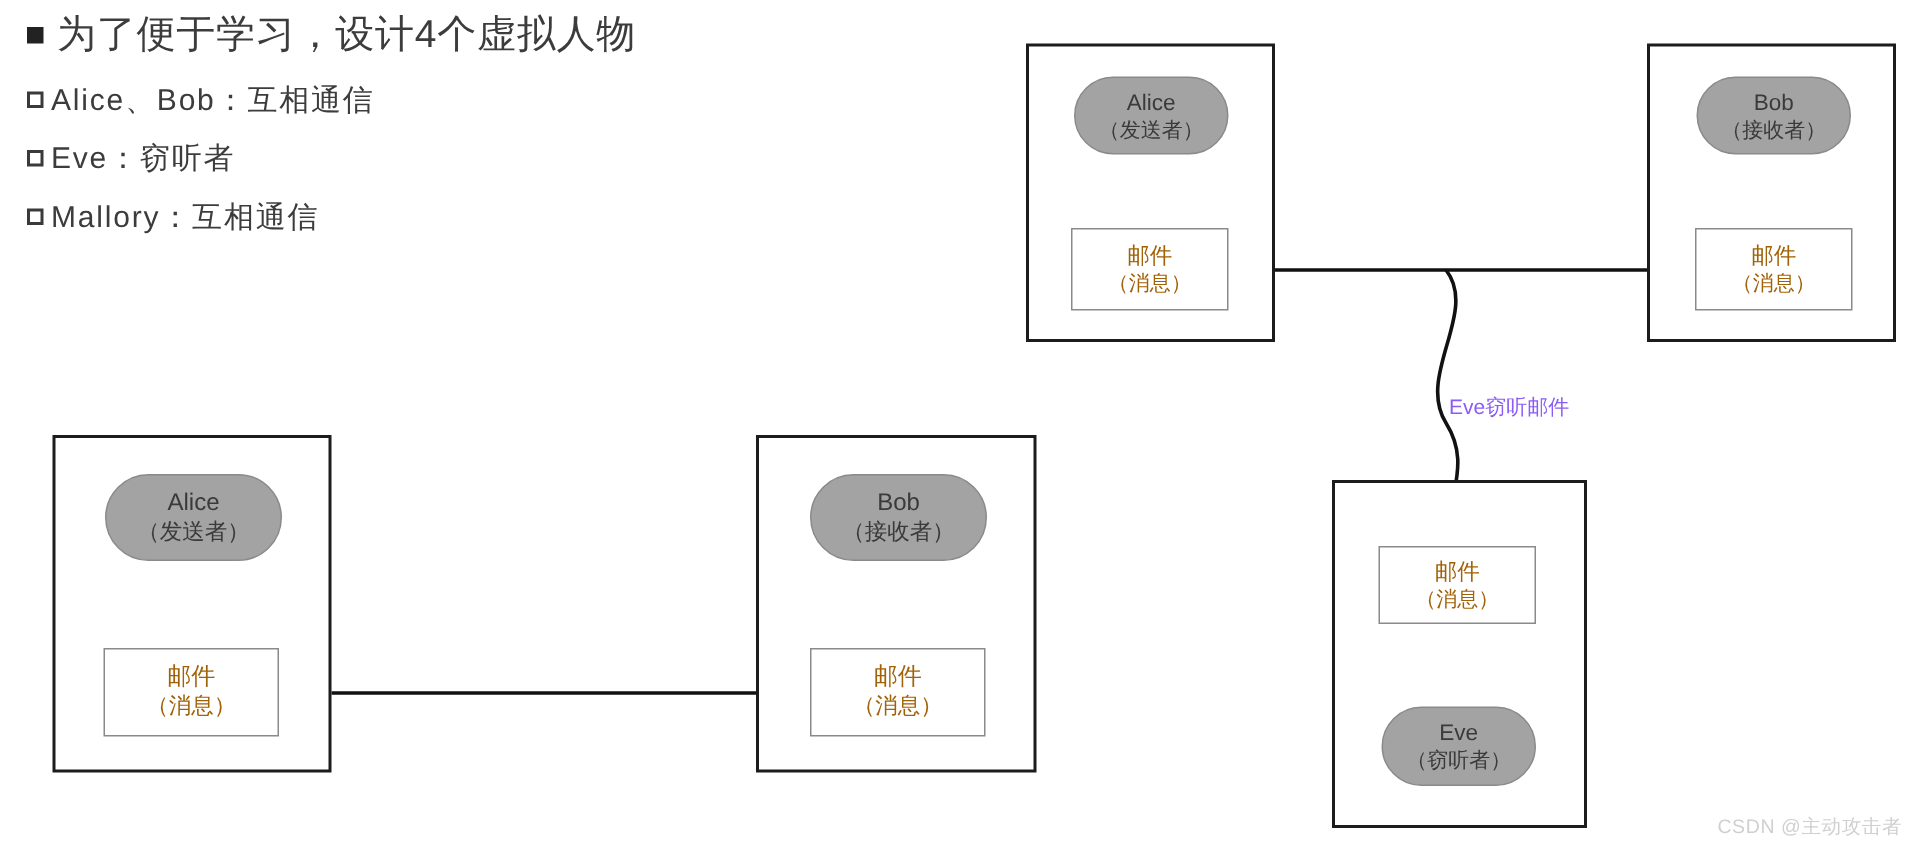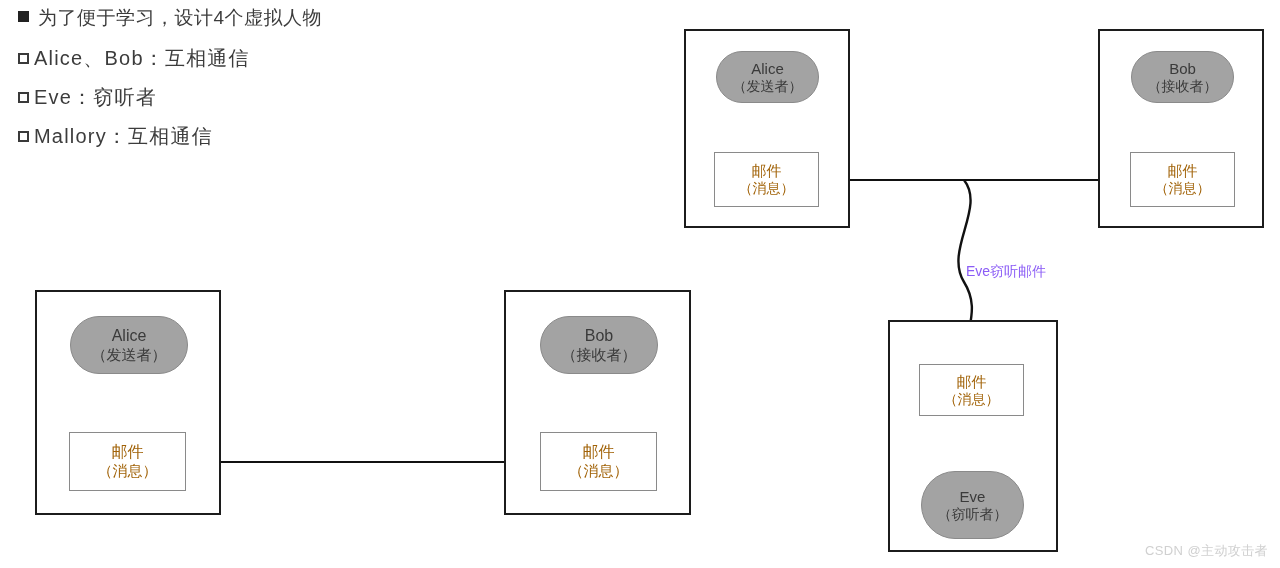--- a/index.html
+++ b/index.html
@@ -46,21 +46,21 @@
     height: 11px;
     border: 2px solid #3a3a3a;
     background: #ffffff;
     margin-right: 5px;
     position: relative;
     top: -1px;
     flex: 0 0 auto;
     box-sizing: border-box;
   }
   .bullet-text {
-    font-size: 19px;
+    font-size: 26px;
     color: #3c3c3c;
     letter-spacing: 0.5px;
     line-height: 1.25;
   }
   .bullet-text.sub {
     font-size: 20px;
     letter-spacing: 1.2px;
   }
 
   
@@ -212,21 +212,21 @@
 
   <div class="edge-label" style="left:966px; top:263px;">Eve窃听邮件</div>
 
   <div class="outer-box" style="left:888px; top:320px; width:170px; height:232px;"></div>
 
   <div class="node-rect" style="left:919px; top:364px; width:105px; height:52px;">
     <span class="line1">邮件</span>
     <span class="line2">（消息）</span>
   </div>
 
-  <div class="node-stadium" style="left:921px; top:471px; width:103px; height:68px;">
+  <div class="node-stadium" style="left:921px; top:471px; width:103px; height:53px;">
     <span class="line1">Eve</span>
     <span class="line2">（窃听者）</span>
   </div>
 
   <div class="outer-box" style="left:35px; top:290px; width:186px; height:225px;"></div>
 
   <div class="node-stadium big" style="left:70px; top:316px; width:118px; height:58px;">
     <span class="line1">Alice</span>
     <span class="line2">（发送者）</span>
   </div>

